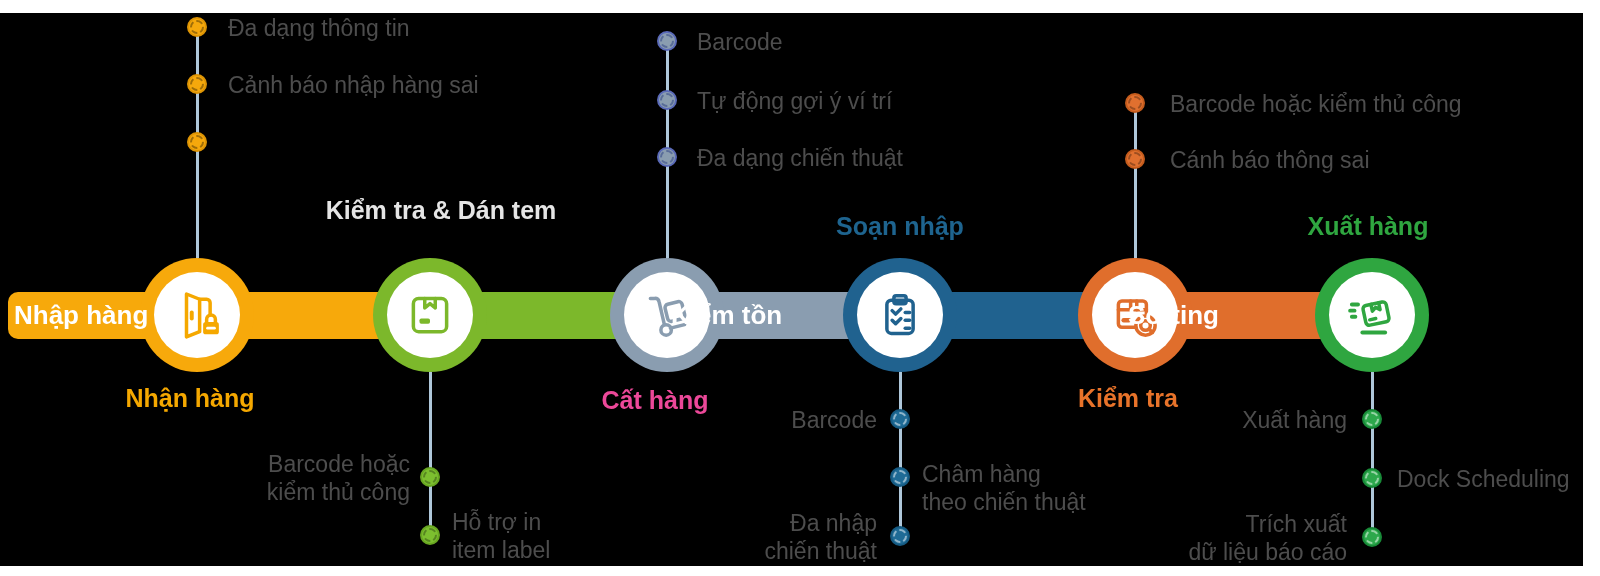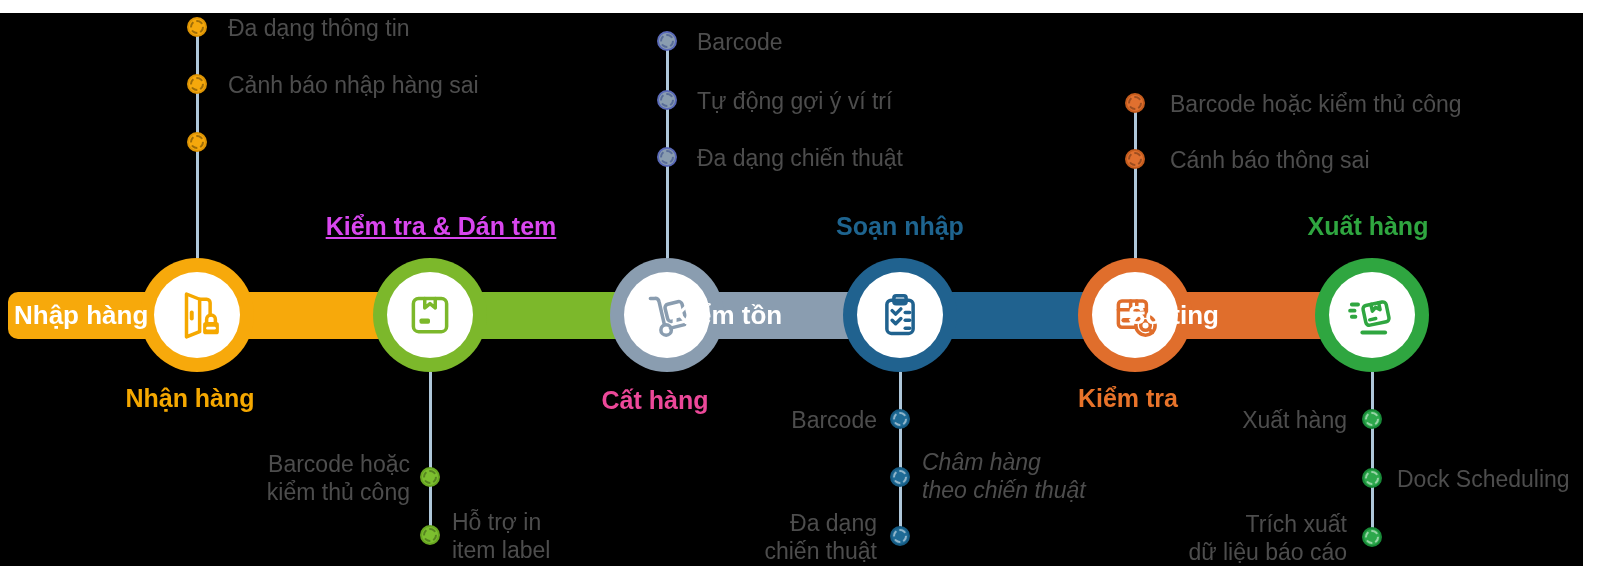--- a/index.html
+++ b/index.html
@@ -147,21 +147,21 @@
           <rect x="23" y="19" width="27" height="23" rx="4"></rect>
           <path d="M33 19 v8 l4.5 -3.5 l4.5 3.5 v-8"></path>
           <path d="M28 36 h7"></path>
         </g>
         <path d="M21 52 h26" stroke-width="4.5"></path>
       </svg>
     </div>
   </div>
 
   <div class="step-title" style="left:90px;top:384px;width:200px;color:#F5A800;">Nhận hàng</div>
-  <div class="step-title" style="left:291px;top:212px;width:300px;color:#d946ef;text-decoration:underline;">Kiểm tra &amp; Dán tem</div>
+  <div class="step-title" style="left:291px;top:196px;width:300px;color:#e5e5e5;">Kiểm tra &amp; Dán tem</div>
   <div class="step-title" style="left:555px;top:386px;width:200px;color:#ec4899;">Cất hàng</div>
   <div class="step-title" style="left:800px;top:212px;width:200px;color:#1E648F;">Soạn nhập</div>
   <div class="step-title" style="left:1028px;top:384px;width:200px;color:#E8732A;">Kiểm tra</div>
   <div class="step-title" style="left:1268px;top:212px;width:200px;color:#2FA640;">Xuất hàng</div>
 
   <div class="dot" style="left:187px;top:17px;--fill:#F5A80C;--ring:#DD9404;--dash:rgba(0,0,0,.35);"></div>
   <div class="dot" style="left:187px;top:74px;--fill:#F5A80C;--ring:#DD9404;--dash:rgba(0,0,0,.35);"></div>
   <div class="dot" style="left:187px;top:132px;--fill:#F5A80C;--ring:#DD9404;--dash:rgba(0,0,0,.35);"></div>
   <div class="feature f-nowrap" style="left:228px;top:14px;">Đa dạng thông tin</div>
   <div class="feature f-nowrap" style="left:228px;top:71px;">Cảnh báo nhập hàng sai</div>
@@ -182,23 +182,23 @@
   <div class="dot" style="left:420px;top:525px;--fill:#7CBF2F;--ring:#68A621;--dash:rgba(0,0,0,.3);"></div>
   <div class="feature f-right" style="right:1190px;top:450px;width:180px;">Barcode hoặc
 kiểm thủ công</div>
   <div class="feature" style="left:452px;top:508px;width:140px;">Hỗ trợ in
 item label</div>
 
   <div class="dot" style="left:890px;top:409px;--fill:#1F6B96;--ring:#155A82;--dash:rgba(255,255,255,.5);"></div>
   <div class="dot" style="left:890px;top:467px;--fill:#1F6B96;--ring:#155A82;--dash:rgba(255,255,255,.5);"></div>
   <div class="dot" style="left:890px;top:526px;--fill:#1F6B96;--ring:#155A82;--dash:rgba(255,255,255,.5);"></div>
   <div class="feature f-right f-nowrap" style="right:723px;top:406px;">Barcode</div>
-  <div class="feature" style="left:922px;top:448px;width:200px;font-style:italic;">Châm hàng
+  <div class="feature" style="left:922px;top:460px;width:200px;">Châm hàng
 theo chiến thuật</div>
-  <div class="feature f-right" style="right:723px;top:509px;width:140px;">Đa dạng
+  <div class="feature f-right" style="right:723px;top:509px;width:140px;">Đa nhập
 chiến thuật</div>
 
   <div class="dot" style="left:1362px;top:409px;--fill:#2DA84C;--ring:#188A38;--dash:rgba(255,255,255,.5);"></div>
   <div class="dot" style="left:1362px;top:468px;--fill:#2DA84C;--ring:#188A38;--dash:rgba(255,255,255,.5);"></div>
   <div class="dot" style="left:1362px;top:527px;--fill:#2DA84C;--ring:#188A38;--dash:rgba(255,255,255,.5);"></div>
   <div class="feature f-right f-nowrap" style="right:253px;top:406px;">Xuất hàng</div>
   <div class="feature f-nowrap" style="left:1397px;top:465px;">Dock Scheduling</div>
   <div class="feature f-right" style="right:253px;top:510px;width:200px;">Trích xuất
 dữ liệu báo cáo</div>
 

